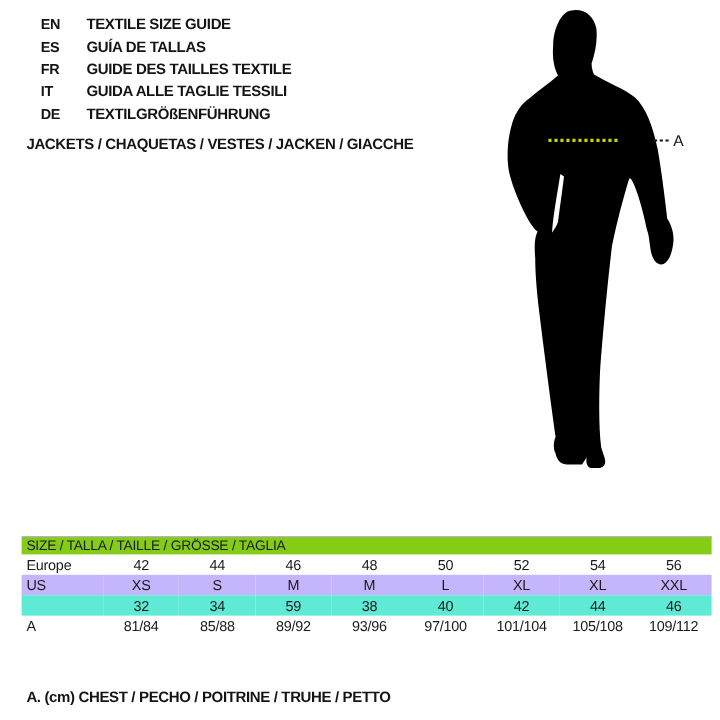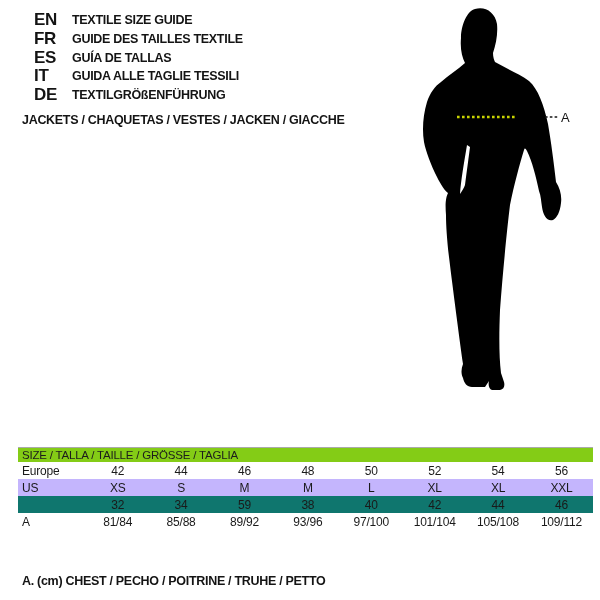--- a/index.html
+++ b/index.html
@@ -20,21 +20,21 @@
     left: 22px;
     top: 11px;
   }
   .lang-row {
     display: flex;
     height: 18.7px;
     align-items: center;
   }
   .lang-code {
     width: 38px;
-    font-size: 17px;
+    font-size: 12px;
     font-weight: 700;
     letter-spacing: -0.3px;
     padding-left: 12px;
   }
   .lang-label {
     font-size: 12.5px;
     font-weight: 700;
     letter-spacing: -0.3px;
     white-space: nowrap;
   }
@@ -134,26 +134,26 @@
 <body>
 
 <div class="canvas">
 
   <div class="lang-list">
       <div class="lang-row">
         <span class="lang-code">EN</span>
         <span class="lang-label">TEXTILE SIZE GUIDE</span>
       </div>
       <div class="lang-row">
+        <span class="lang-code">ES</span>
+        <span class="lang-label">GUÍA DE TALLAS</span>
+      </div>
+      <div class="lang-row">
         <span class="lang-code">FR</span>
         <span class="lang-label">GUIDE DES TAILLES TEXTILE</span>
-      </div>
-      <div class="lang-row">
-        <span class="lang-code">ES</span>
-        <span class="lang-label">GUÍA DE TALLAS</span>
       </div>
       <div class="lang-row">
         <span class="lang-code">IT</span>
         <span class="lang-label">GUIDA ALLE TAGLIE TESSILI</span>
       </div>
       <div class="lang-row">
         <span class="lang-code">DE</span>
         <span class="lang-label">TEXTILGRÖßENFÜHRUNG</span>
       </div>
     </div>
@@ -240,21 +240,21 @@
             <td class="row-label">US</td>
             <td>XS</td>
             <td>S</td>
             <td>M</td>
             <td>M</td>
             <td>L</td>
             <td>XL</td>
             <td>XL</td>
             <td>XXL</td>
           </tr>
-          <tr class="stripe" style="background-color: #0f766e;">
+          <tr class="stripe" style="background-color: #5eead4;">
             <td class="row-label"></td>
             <td>32</td>
             <td>34</td>
             <td>59</td>
             <td>38</td>
             <td>40</td>
             <td>42</td>
             <td>44</td>
             <td>46</td>
           </tr>

